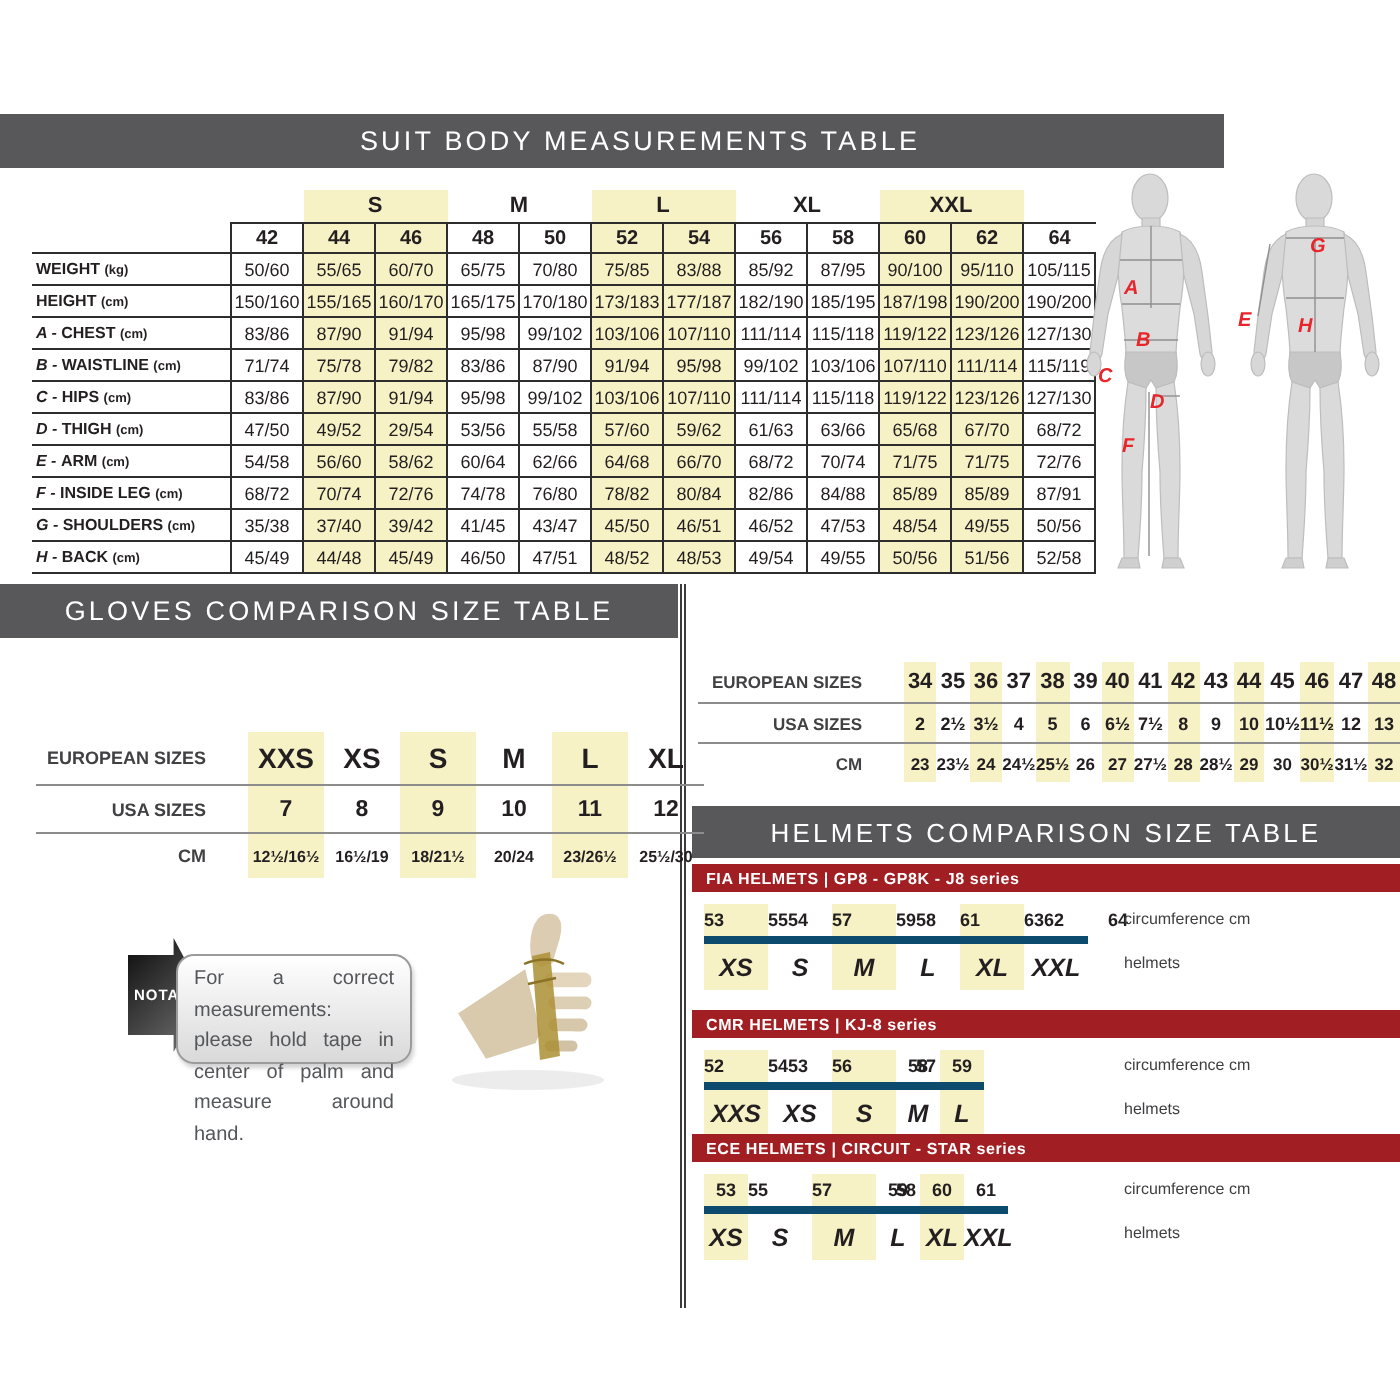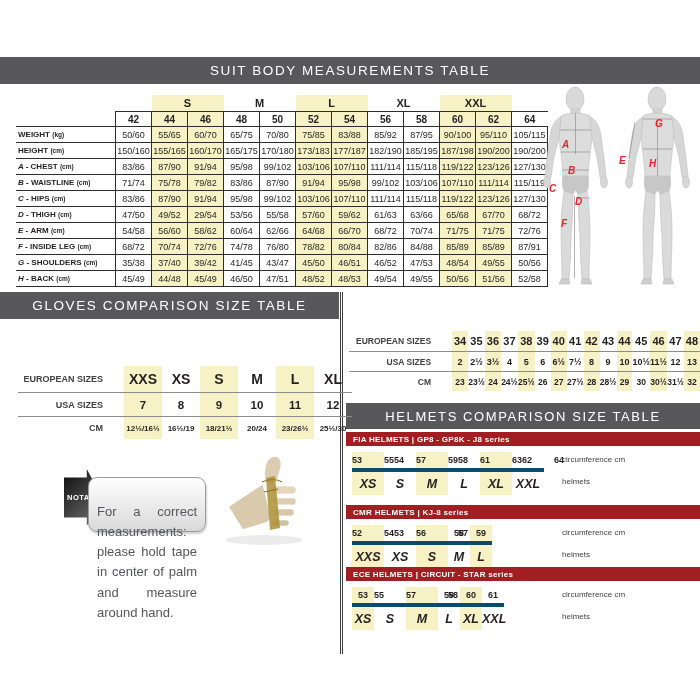--- a/index.html
+++ b/index.html
@@ -1,18 +1,18 @@
 <!DOCTYPE html>
 <html><head>
 <meta charset="utf-8">
 <style>
   html,body{margin:0;padding:0;background:#fff;}
   .page{position:relative;width:700px;height:700px;background:#ffffff;font-family:"Liberation Sans",sans-serif;color:#231f20;overflow:hidden;}
   .hdr{position:absolute;background:#58585a;color:#fff;display:flex;align-items:center;justify-content:center;font-size:13.5px;letter-spacing:1.6px;font-weight:400;}
-  #suit-header{left:0;top:57px;width:700px;height:27px;}
+  #suit-header{left:0;top:57px;width:584px;height:27px;padding-left:28px;}
   #gloves-header{left:0;top:292px;width:339px;height:27px;}
   #shoes-header{left:346px;top:292px;width:354px;height:27px;}
   #helmets-header{left:346px;top:403px;width:354px;height:26px;font-size:13px;}
   #v-divider{position:absolute;left:340px;top:292px;height:362px;width:3px;border-left:1.5px solid #3c3c3c;border-right:1.5px solid #3c3c3c;box-sizing:border-box;}
 
   table{border-collapse:collapse;}
   td{padding:0;}
   .hl{background:#f6f2c6;}
 
   
@@ -58,21 +58,21 @@
   .hnums{display:flex;border-bottom:4px solid #0c4a6e;height:16px;gap:32px;}
   .hnums span{flex:1;text-align:center;font-weight:bold;font-size:9px;line-height:16px;}
   .hsize{height:23px;text-align:center;font-weight:bold;font-style:italic;font-size:12.5px;line-height:25px;}
   .hlabels{position:absolute;left:210px;top:0;font-size:8px;color:#3f3f41;}
   .hlabels div{height:16px;line-height:16px;}
   .hlabels .l2{height:23px;line-height:27px;}
 
   
   #nota-arrow{position:absolute;left:64px;top:469px;width:38px;height:57px;background:linear-gradient(135deg,#0b0b0b,#777);clip-path:polygon(0 15%,60% 15%,60% 0,100% 50%,60% 100%,60% 85%,0 85%);display:flex;align-items:center;}
   #nota-arrow span{color:#fff;font-size:7.5px;font-weight:bold;letter-spacing:0.5px;padding-left:3px;}
-  #note-box{position:absolute;left:88px;top:477px;width:118px;height:55px;border:1px solid #9b9b9b;border-radius:9px;background:linear-gradient(180deg,#ffffff,#d9d9d9);box-shadow:1px 2px 2px rgba(0,0,0,0.18);font-size:13px;color:#55565a;padding:24px 8px;box-sizing:border-box;text-align:justify;line-height:1.55;}
+  #note-box{position:absolute;left:88px;top:477px;width:118px;height:55px;border:1px solid #9b9b9b;border-radius:9px;background:linear-gradient(180deg,#ffffff,#d9d9d9);box-shadow:1px 2px 2px rgba(0,0,0,0.18);font-size:10px;color:#55565a;padding:4px 8px;box-sizing:border-box;text-align:justify;line-height:1.55;}
   #thumb-illustration{position:absolute;left:212px;top:448px;}
 </style>
 </head>
 <body>
 
 <div class="page">
 
   <div class="hdr" id="suit-header">SUIT BODY MEASUREMENTS TABLE</div>
   <div class="hdr" id="gloves-header">GLOVES COMPARISON SIZE TABLE</div>
   <div class="hdr" id="helmets-header">HELMETS COMPARISON SIZE TABLE</div>

